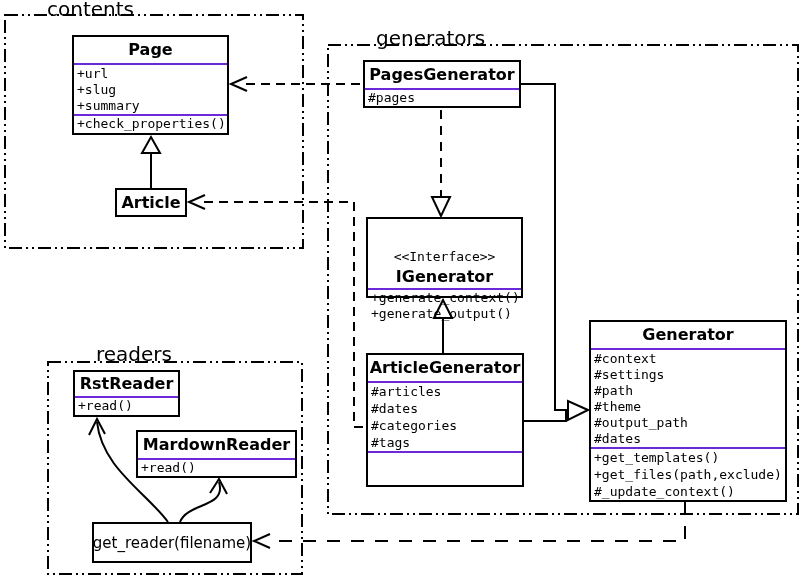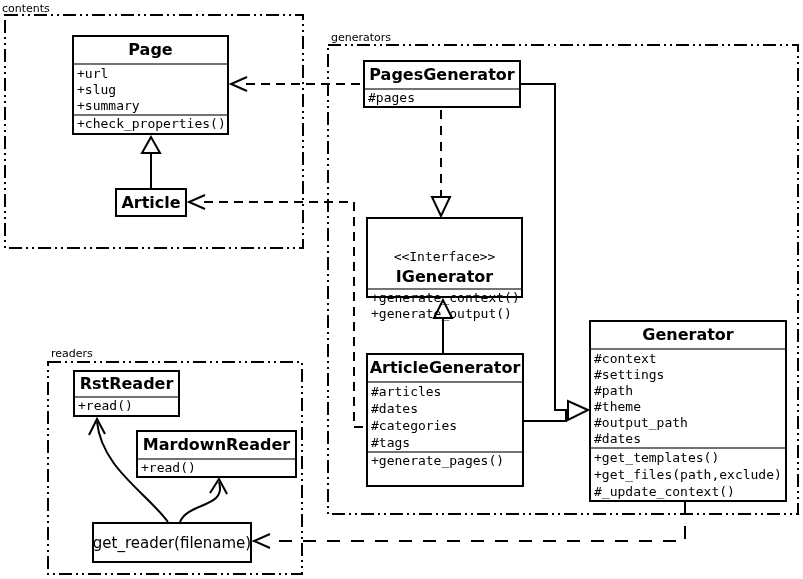--- a/index.html
+++ b/index.html
@@ -1,22 +1,22 @@
 <!DOCTYPE html>
 <html><head>
 <meta charset="utf-8">
 <style>
   html,body{margin:0;padding:0;background:#fff;}
   .canvas{position:relative;width:803px;height:579px;background:#fff;color:#000;
           font-family:"DejaVu Sans",sans-serif;overflow:hidden;}
   svg.layer{position:absolute;left:0;top:0;}
-  .pkg-label{position:absolute;font-size:11px;line-height:16px;color:#000;white-space:nowrap;}
+  .pkg-label{position:absolute;font-size:20px;line-height:16px;color:#000;white-space:nowrap;margin-left:45px;}
   .uml{position:absolute;background:#fff;border:2px solid #000;box-sizing:border-box;}
   .cmp{box-sizing:border-box;overflow:hidden;}
-  .cmp + .cmp{border-top:2px solid #737373;}
+  .cmp + .cmp{border-top:2px solid #6d28d9;}
   .title{font-family:"DejaVu Sans",sans-serif;font-weight:bold;font-size:16px;
          text-align:center;white-space:nowrap;}
   .stereotype{font-family:"DejaVu Sans Mono",monospace;font-size:13px;line-height:18px;
               text-align:center;white-space:nowrap;}
   .iface-name{font-weight:bold;font-size:16px;text-align:center;line-height:22px;white-space:nowrap;}
   .member{font-family:"DejaVu Sans Mono",monospace;font-size:13px;line-height:16px;
           padding-left:3px;white-space:pre;}
   .lh17 .member{line-height:17px;}
   .plainbox{display:flex;align-items:center;justify-content:center;
             font-size:15px;white-space:nowrap;}
@@ -102,21 +102,20 @@
 
   <div class="uml" style="left:366px;top:353px;width:158px;height:134px;">
     <div class="cmp title" style="height:26px;line-height:26px;">ArticleGenerator</div>
     <div class="cmp lh17" style="height:70px;">
       <div class="member">#articles</div>
       <div class="member">#dates</div>
       <div class="member">#categories</div>
       <div class="member">#tags</div>
     </div>
     <div class="cmp">
-      <div class="member">+generate_pages()</div>
     </div>
   </div>
 
   <div class="uml" style="left:589px;top:320px;width:198px;height:182px;">
     <div class="cmp title" style="height:26px;line-height:26px;">Generator</div>
     <div class="cmp" style="height:99px;padding-top:1px;">
       <div class="member">#context</div>
       <div class="member">#settings</div>
       <div class="member">#path</div>
       <div class="member">#theme</div>

